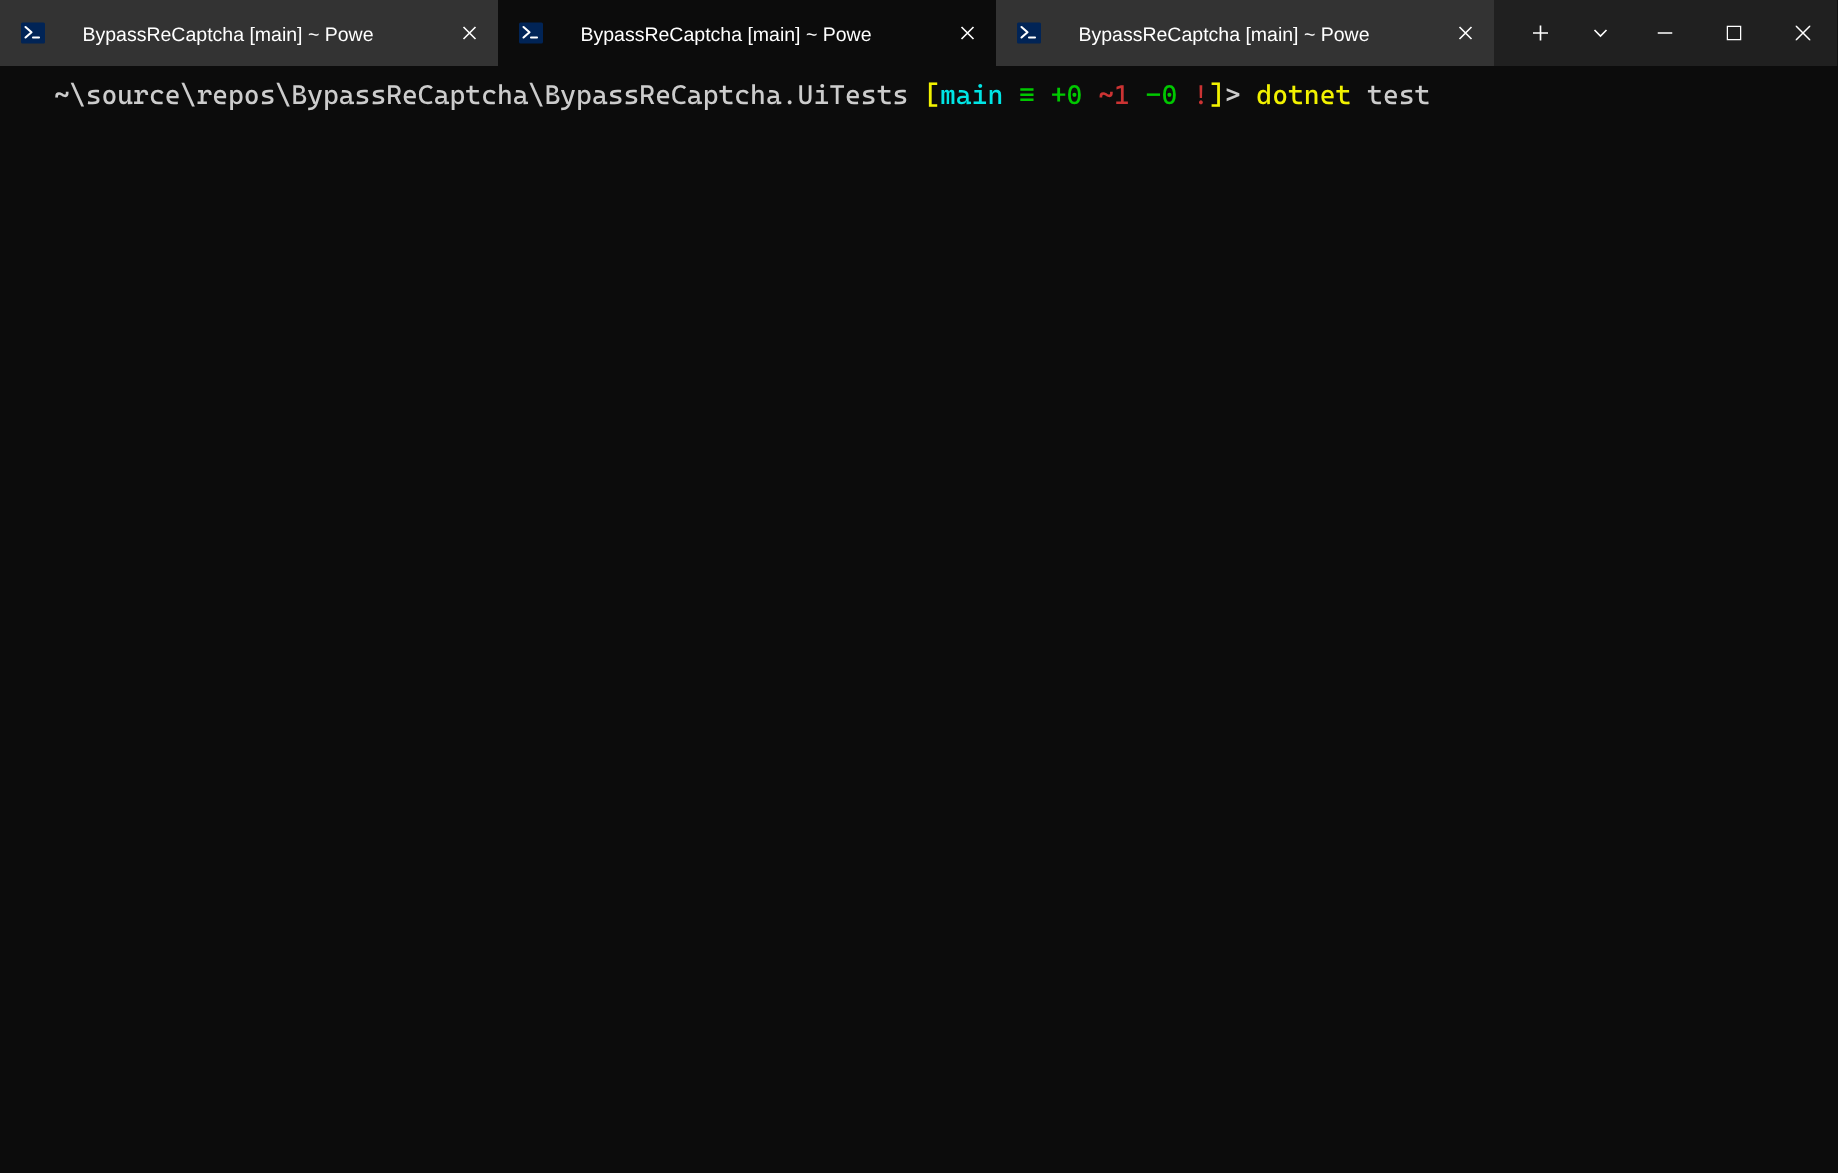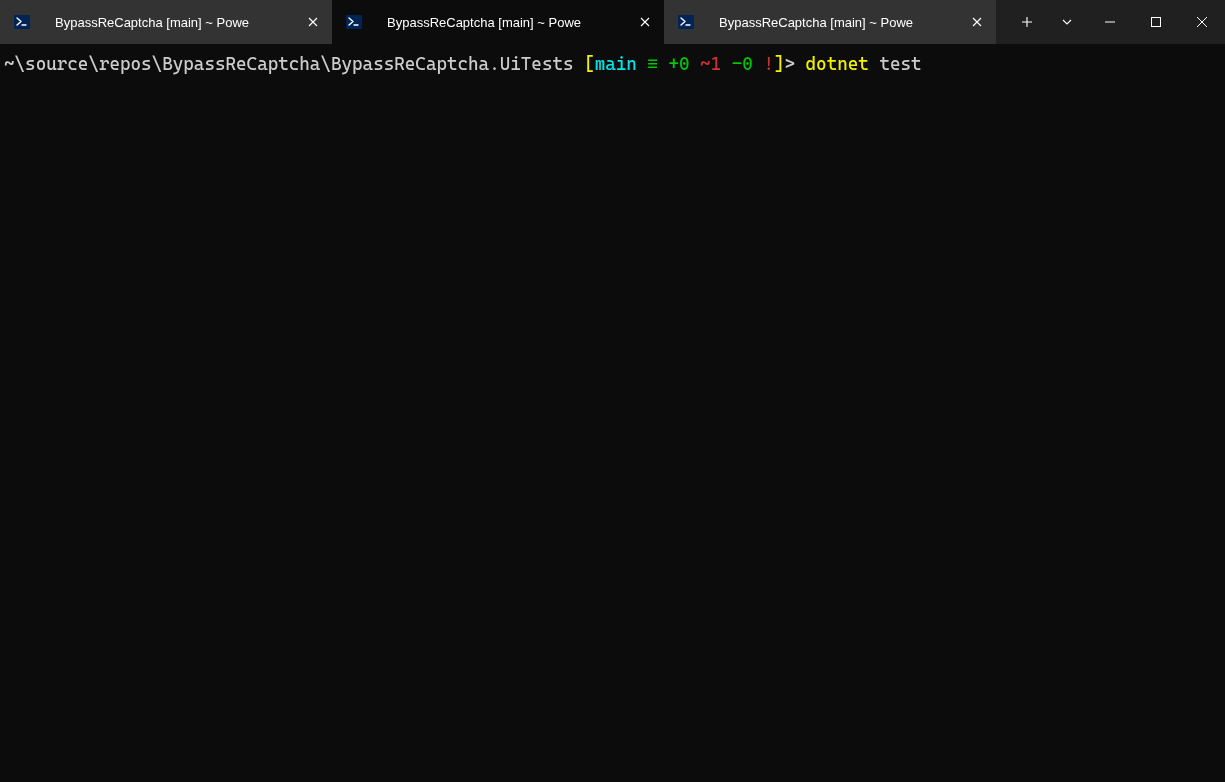--- a/index.html
+++ b/index.html
@@ -100,20 +100,21 @@
     }
     .terminal-content {
       padding: 8px 4px;
       font-size: 18px;
       line-height: 1.35;
       font-family: Consolas, 'Cascadia Mono', monospace;
     }
     .prompt-line {
       white-space: pre;
       color: #cccccc;
+      margin-left: 32px;
     }
     .path { color: #cccccc; }
     .bracket { color: #f2f200; }
     .branch { color: #00e5e5; }
     .equiv { color: #00c800; }
     .plus { color: #00c800; }
     .tilde { color: #cc3333; }
     .minus { color: #00c800; }
     .excl { color: #cc3333; }
     .cmd { color: #f2f200; }

